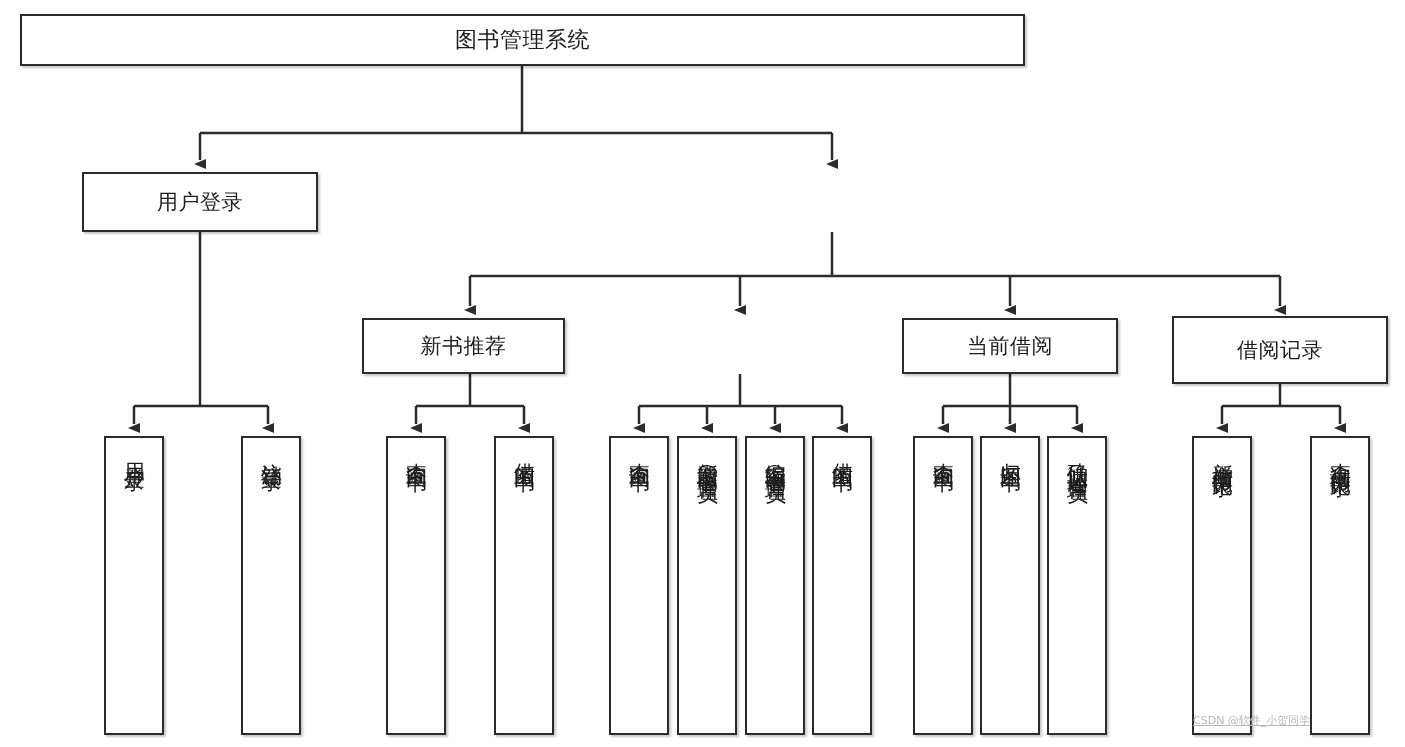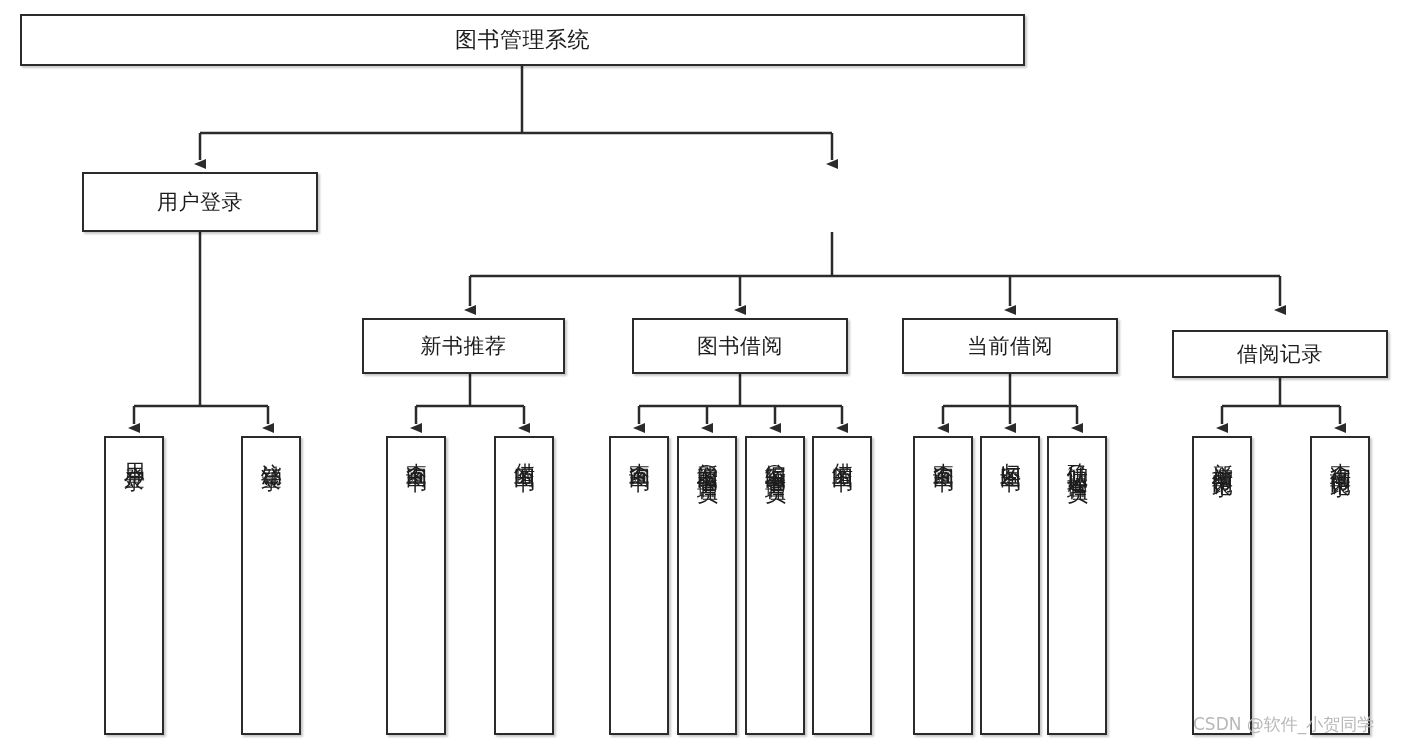--- a/index.html
+++ b/index.html
@@ -56,25 +56,26 @@
     font-size: 21px;
     letter-spacing: 3px;
     line-height: 1;
     white-space: nowrap;
   }
   .node.root .lbl { font-size: 22px; }
   .watermark {
     position: absolute;
     left: 1193px;
     top: 713px;
-    font-size: 17px;
+    font-size: 11px;
     color: #b8b8b8;
     white-space: nowrap;
     z-index: 5;
     font-family: "DejaVu Sans", "Liberation Sans", sans-serif;
+    text-decoration: underline;
   }
 </style>
 </head>
 <body>
 
 <div id="canvas">
 
   <svg class="wires" viewBox="0 0 1405 747" xmlns="http://www.w3.org/2000/svg">
     <defs>
       <marker id="arw" markerWidth="10" markerHeight="12" refX="1" refY="6" orient="auto" markerUnits="userSpaceOnUse">
@@ -129,27 +130,24 @@
     <span class="lbl">图书管理系统</span>
   </div>
 
   <div class="node" style="left:82px; top:172px; width:236px; height:60px;">
     <span class="lbl">用户登录</span>
   </div>
 
   <div class="node" style="left:362px; top:318px; width:203px; height:56px;">
     <span class="lbl">新书推荐</span>
   </div>
-  <div class="node" style="left:632px; top:318px; width:216px; height:56px;">
-    <span class="lbl">图书借阅</span>
-  </div>
   <div class="node" style="left:902px; top:318px; width:216px; height:56px;">
     <span class="lbl">当前借阅</span>
   </div>
-  <div class="node" style="left:1172px; top:330px; width:216px; height:48px;">
+  <div class="node" style="left:1172px; top:316px; width:216px; height:68px;">
     <span class="lbl">借阅记录</span>
   </div>
 
   <div class="node vert" style="left:104px; top:436px; width:60px; height:299px;">
     <span class="lbl">用户登录</span>
   </div>
   <div class="node vert" style="left:241px; top:436px; width:60px; height:299px;">
     <span class="lbl">注销登录</span>
   </div>
 

